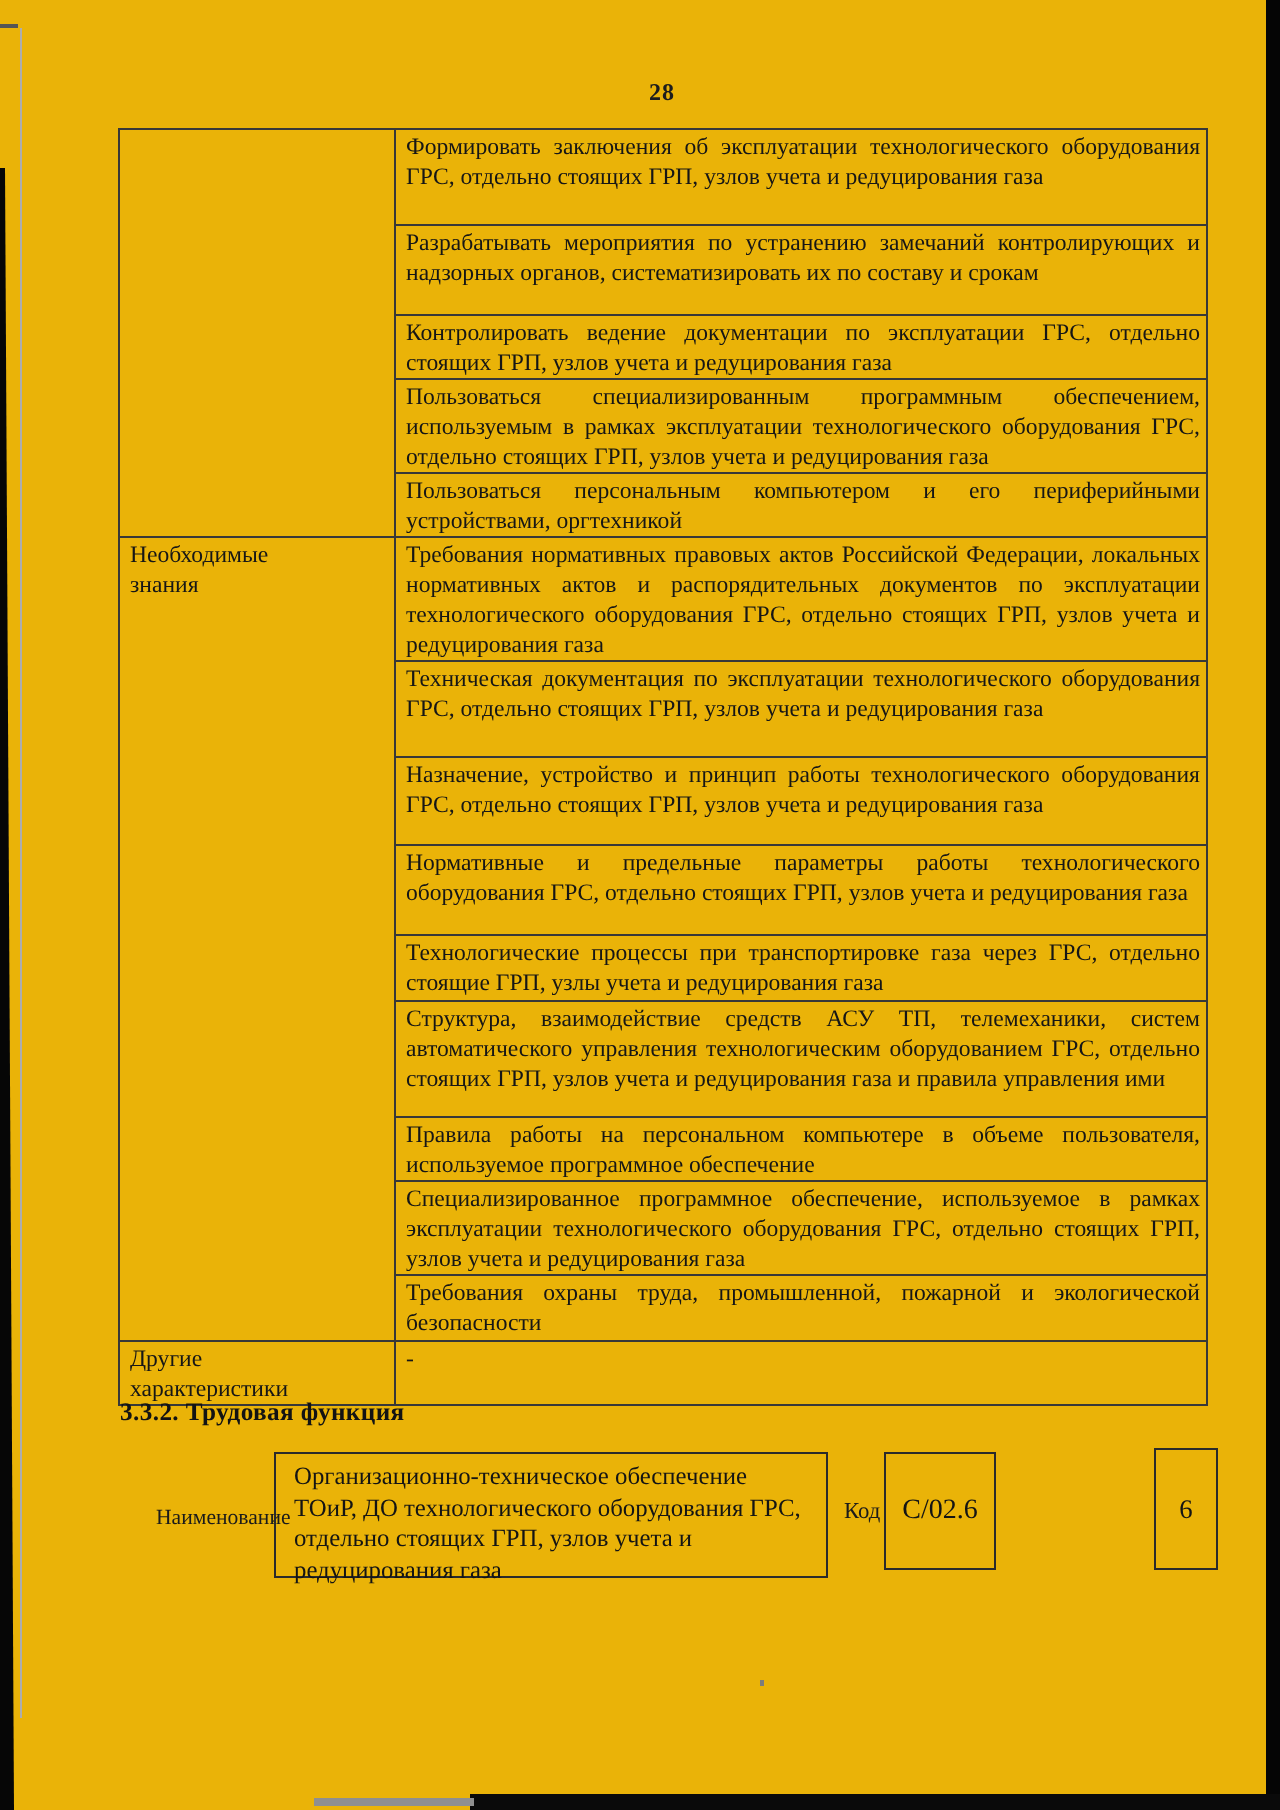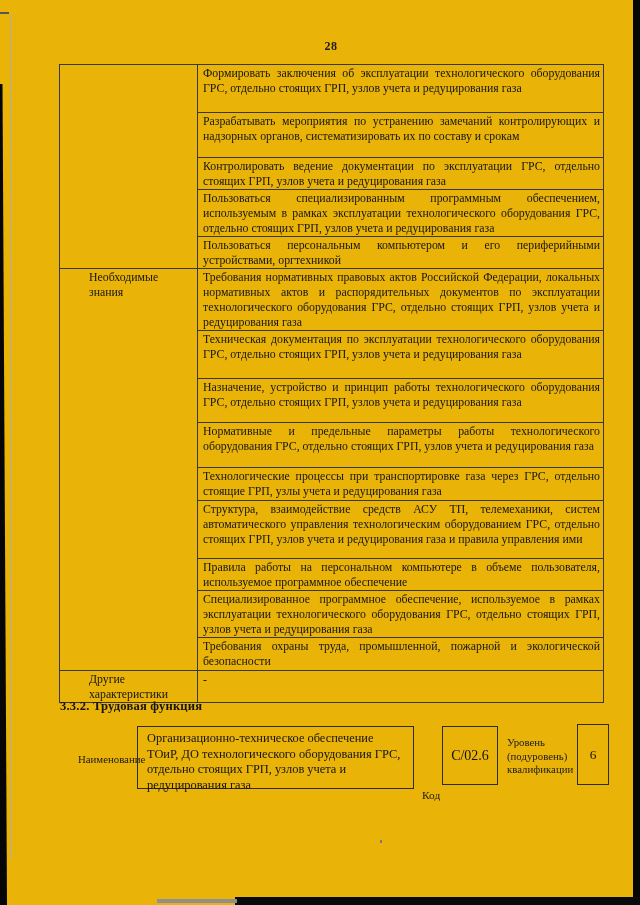--- a/index.html
+++ b/index.html
@@ -31,21 +31,21 @@
     border: 1px solid #383838;
     vertical-align: top;
     padding: 0 3px 0 5px;
     font-size: 11.8px;
     line-height: 15px;
     overflow: hidden;
   }
   .doc-table col.c1 { width: 138px; }
   .doc-table col.c2 { width: 406px; }
   td.label-cell { text-align: left; padding-top: 1px; }
-  td.label-cell .lbl { width: 102px; margin-left: 24px; }
+  td.label-cell .lbl { width: 102px; }
   td.text-cell { text-align: justify; padding-top: 1px; }
   td.text-cell .t { width: 100%; }
 
   
   .section-heading {
     position: absolute; left: 60px; top: 699px;
     font-size: 12.6px; font-weight: bold; color: #131313;
     letter-spacing: 0.2px;
   }
 
@@ -57,21 +57,21 @@
   .fn-name-box {
     position: absolute; left: 137px; top: 726px;
     width: 258px; height: 53px;
     border: 1.8px solid #2b2b2b;
     padding: 4px 8px 4px 9px;
     font-size: 12.4px; line-height: 15.6px;
     color: #141414;
   }
   .fn-code-label {
     position: absolute; left: 422px; top: 750px;
-    font-size: 11.4px; color: #1b1b1b; margin-top: 39px;
+    font-size: 11.4px; color: #1b1b1b;
   }
   .fn-code-box {
     position: absolute; left: 442px; top: 726px;
     width: 54px; height: 57px;
     border: 1.7px solid #2b2b2b;
     display: flex; align-items: center; justify-content: center;
     font-size: 14px; color: #141414;
   }
   .fn-level-label {
     position: absolute; left: 507px; top: 736px;
@@ -218,25 +218,20 @@
   </table>
 
   <div class="section-heading">3.3.2. Трудовая функция</div>
 
   <div class="fn-name-label">Наименование</div>
   <div class="fn-name-box">Организационно-техническое обеспечение ТОиР, ДО технологического оборудования ГРС, отдельно стоящих ГРП, узлов учета и редуцирования газа</div>
 
   <div class="fn-code-label">Код</div>
   <div class="fn-code-box">С/02.6</div>
 
-  <div class="fn-level-label">
-    <div>Уровень</div>
-    <div>(подуровень)</div>
-    <div>квалификации</div>
-  </div>
   <div class="fn-level-box">6</div>
 
   <div class="scan-bar-right"></div>
   <div class="scan-bar-left"></div>
   <div class="scan-line-left"></div>
   <div class="scan-dash-topleft"></div>
   <div class="scan-bar-bottom"></div>
   <div class="scan-bar-bottom-gray"></div>
   <div class="scan-speck"></div>
 

